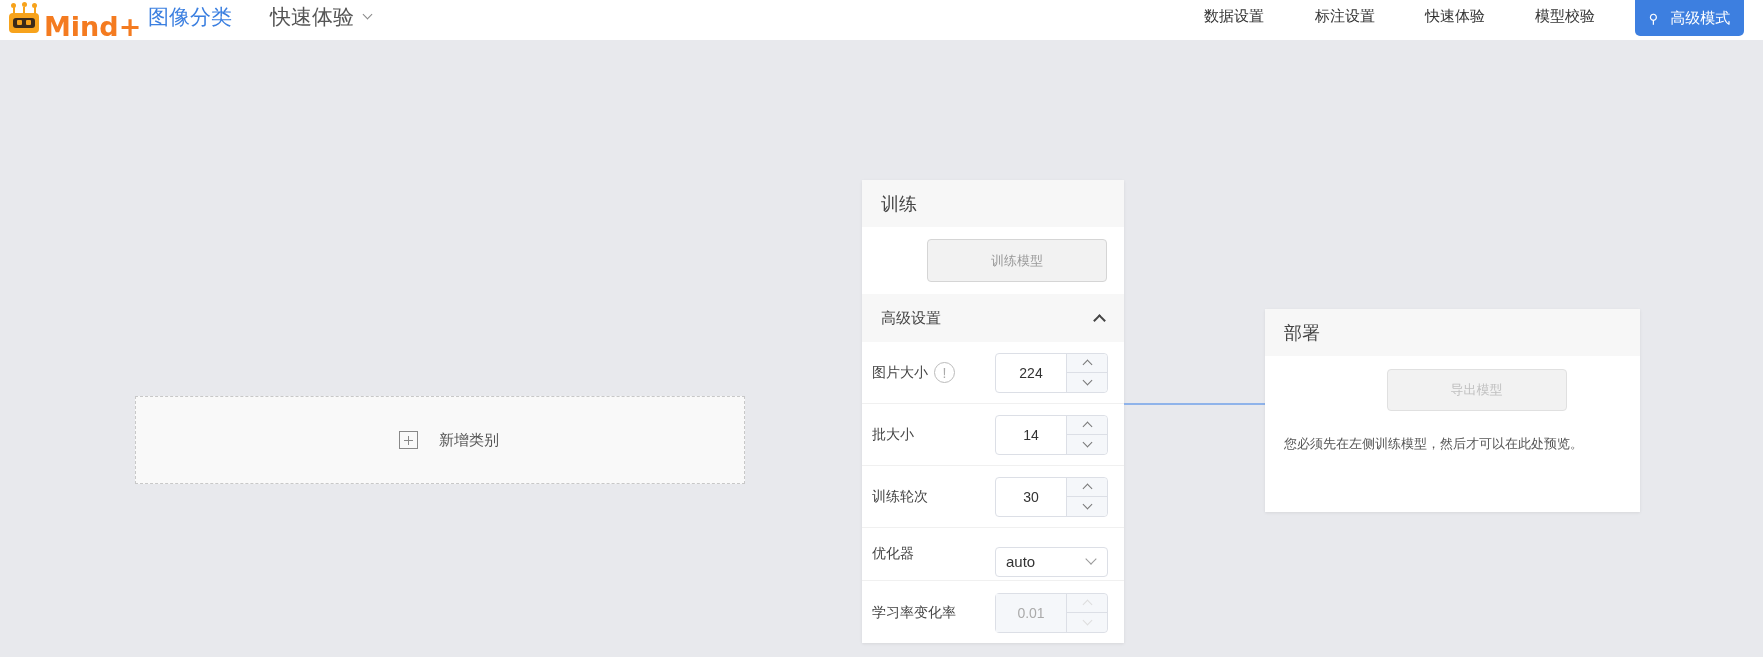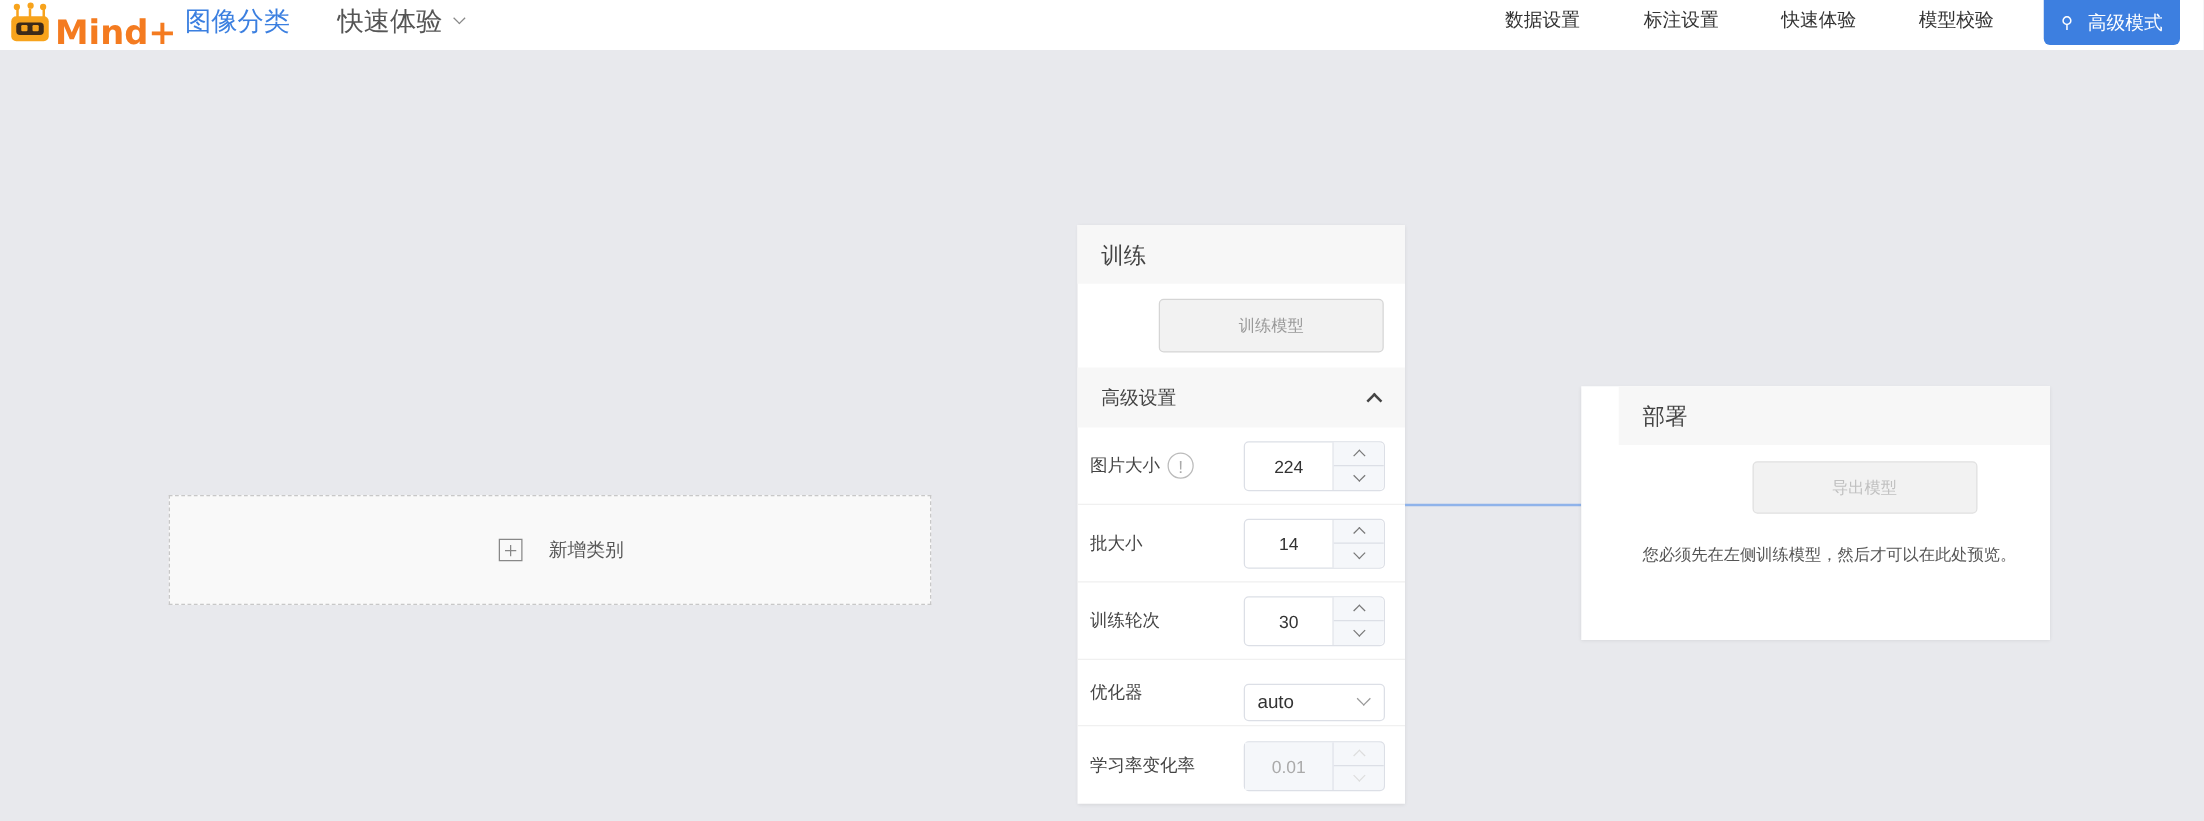--- a/index.html
+++ b/index.html
@@ -53,21 +53,21 @@
   .num-input.disabled { background: #f5f7fa; }
   .num-input.disabled .val { color: #aaa; background: #f5f7fa; }
   .num-input.disabled .arrow-up, .num-input.disabled .arrow-down { border-color: #ddd; }
   .select-input { position: absolute; left: 133px; width: 113px; height: 30px; border: 1px solid #dcdfe6; border-radius: 4px; display: flex; align-items: center; justify-content: space-between; padding: 0 12px 0 10px; font-size: 15px; color: #333; margin-top: 15px; }
   .select-chev { width: 8px; height: 8px; border-right: 1.2px solid #999; border-bottom: 1.2px solid #999; transform: rotate(45deg); margin-top: -5px; }
 
   
   .connector { position: absolute; left: 1124px; top: 403px; width: 141px; height: 2px; background: #8fb3ea; }
 
   
-  .deploy-panel { left: 1265px; top: 309px; width: 375px; height: 203px; padding-left: 30px; }
+  .deploy-panel { left: 1265px; top: 309px; width: 375px; height: 203px; }
   .deploy-panel .btn-row { height: 67px; }
   .deploy-panel .ghost-btn { width: 180px; height: 42px; border-color: #e0e0e0; color: #c0c0c0; }
   .hint { height: 41px; display: flex; align-items: center; padding-left: 19px; font-size: 13px; color: #555; }
 </style>
 </head>
 <body>
 
 <div class="topbar">
   <div class="logo">
     <div class="logo-bot">

